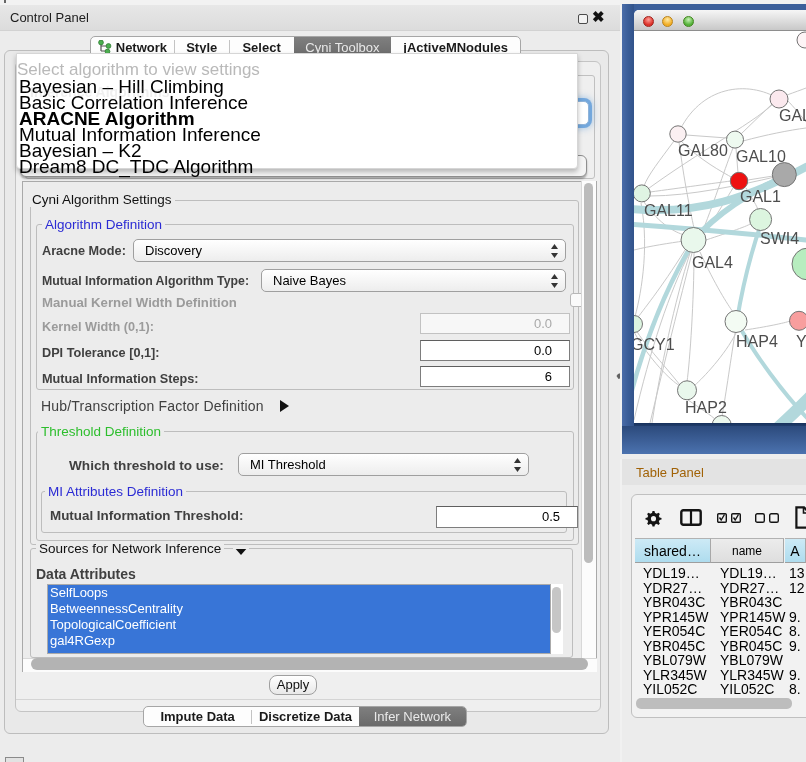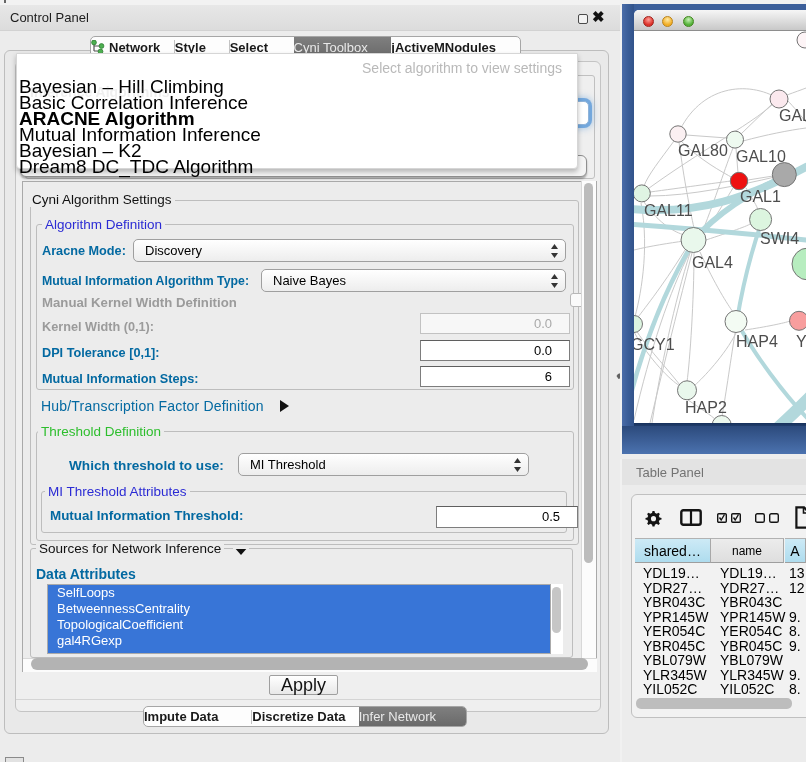--- a/index.html
+++ b/index.html
@@ -13,68 +13,68 @@
 #titlebar .t { position:absolute; left:10px; top:5px; font-size:13px; color:#1d1d1d; }
 #float-ico { left:578px; top:14px; width:10px; height:10px; border:1.6px solid #4a4a4a; border-radius:2px; background:#f2f2f2; }
 #close-ico { left:592px; top:8px; font-size:15px; font-weight:bold; color:#111; }
 #panelbg { left:0; top:31px; width:620px; height:731px; background:#ececec; }
 #outerpane { left:4px; top:50px; width:605px; height:684px; border:1px solid #bdbdbd; border-radius:6px; background:#e9e9e9; }
 #innerpane { left:15px; top:61px; width:586px; height:651px; border:1px solid #c4c4c4; border-radius:6px; background:#efefef; }
 #innerline { left:16px; top:699px; width:584px; height:1px; background:#d4d4d4; }
 
 .tabbar { background:#fdfdfd; border:1px solid #a6a6a6; border-radius:5px; display:flex; align-items:center; font-size:13px; font-weight:bold; color:#1a1a1a; }
 #toptabs { left:90px; top:36px; width:431px; height:22px; }
-.tab { display:flex; align-items:center; justify-content:flex-start; height:100%; white-space:nowrap; }
+.tab { display:flex; align-items:center; justify-content:center; height:100%; white-space:nowrap; }
 .tabsep { width:1px; height:14px; background:#c3c3c3; }
 .tabsel { background:linear-gradient(#7f7f7f,#6a6a6a); color:#e9e9e9; font-weight:bold; }
 
 #grp-inf { left:25px; top:75px; width:570px; height:104px; border:1px solid #c0c0c0; border-radius:3px; }
 #combo-focus { left:30px; top:101px; width:559px; height:24px; border:1px solid #8fb3d9; border-radius:5px; background:#fff; box-shadow:0 0 0 3px rgba(96,156,217,0.8), 0 0 6px 4px rgba(110,165,220,0.5); }
 #ctrl2 { left:20px; top:155px; width:567px; height:22px; border:1px solid #8f8f8f; border-radius:6px; background:#f4f4f4; box-shadow:0 2px 2px rgba(0,0,0,0.3); }
 
 #popup { left:16px; top:53px; width:562px; height:116px; background:#ffffff; border:1px solid #d6d6d6; border-radius:0 0 4px 4px; box-shadow:0 3px 5px rgba(0,0,0,0.25); }
-#popup .hint { position:absolute; left:0; right:15px; top:6px; text-align:right; color:#b9b9b9; font-size:14px; }
+#popup .hint { position:absolute; left:0; right:4px; top:6px; text-align:left; color:#b9b9b9; font-size:17px; }
 #popup .it { position:absolute; left:2px; font-size:19px; color:#000; white-space:nowrap; }
 #ghost { left:30px; top:84px; font-size:14px; font-weight:bold; color:rgba(130,130,130,0.13); }
 
 #scrollpane { left:22px; top:181px; width:575px; height:491px; border:1px solid #a9a9a9; background:#ececec; }
 #vtrack { left:581px; top:181px; width:15px; height:477px; background:#fcfcfc; border-left:1px solid #d8d8d8; }
 #vthumb { left:584px; top:183px; width:9px; height:380px; background:#bcbcbc; border-radius:5px; }
 #htrack { left:23px; top:658px; width:574px; height:14px; background:#fcfcfc; border-top:1px solid #d8d8d8; }
 #hthumb { left:31px; top:658px; width:557px; height:12px; background:#b3b3b3; border-radius:6px; }
 
 .grp { position:absolute; border:1px solid #bdbdbd; border-radius:3px; }
 .grptitle { position:absolute; background:#ececec; padding:0 3px; font-size:13.5px; white-space:nowrap; }
 .blue { color:#2b2bd4; }
 .green { color:#2dbe2d; }
 
-.lbl { position:absolute; font-size:12.7px; font-weight:bold; color:#0369a1; white-space:nowrap; }
+.lbl { position:absolute; font-size:12.7px; font-weight:bold; color:#404040; white-space:nowrap; }
 .combo { position:absolute; height:23px; background:linear-gradient(#ffffff,#ededed); border:1px solid #9f9f9f; border-radius:5px; font-size:13px; color:#000; display:flex; align-items:center; padding-left:11px; }
 .combo .arr { position:absolute; right:6px; top:3px; width:9px; height:16px; }
 .field { position:absolute; background:#fff; border:1px solid #7d7d7d; border-top-color:#5f5f5f; font-size:13px; color:#000; text-align:right; padding:2px 17px 0 0; }
 .fielddis { position:absolute; background:#f7f7f7; border:1px solid #c2c2c2; font-size:13px; color:#a9a9a9; text-align:right; padding:2px 17px 0 0; }
 .cb { position:absolute; width:14px; height:14px; border:1px solid #b7b7b7; border-radius:3px; background:#fafafa; }
 
 #datalist { left:47px; top:584px; width:504px; height:70px; background:#3875d7; border:1px solid #aaa; color:#fff; font-size:13px; }
-#datalist div { padding-left:9px; height:16px; line-height:16px; }
+#datalist div { padding-left:2px; height:16px; line-height:16px; }
 #listsb { left:551px; top:584px; width:12px; height:70px; background:#fff; }
 #listthumb { left:552px; top:587px; width:9px; height:46px; background:#c6c6c6; border-radius:5px; }
 
-#applybtn { left:269px; top:675px; width:69px; height:20px; background:linear-gradient(#ffffff,#e8e8e8); border:1px solid #9f9f9f; border-radius:2px; font-size:18px; color:#111; text-align:center; line-height:18px; }
+#applybtn { left:269px; top:675px; width:48px; height:20px; background:linear-gradient(#ffffff,#e8e8e8); border:1px solid #9f9f9f; border-radius:8px; font-size:13px; color:#111; text-align:center; line-height:18px; }
 #bottabs { left:143px; top:706px; width:324px; height:21px; }
 
 #rightbg { left:620px; top:0; width:186px; height:762px; background:#f1f1f1; }
 #bluetop { left:622px; top:4px; width:184px; height:450px; background:#3c5f9a; } #bluestrip { left:622px; top:4px; width:12px; height:450px; background:linear-gradient(90deg,#4a6ca8,#3c5f9a 45%,#32538a); }
 #macwin { left:634px; top:10px; width:172px; height:413px; background:#fff; border-top-left-radius:5px; } #winshadow { left:634px; top:423px; width:172px; height:6px; background:linear-gradient(#17315c,#2b4979); }
 #mactb { position:absolute; left:0; top:0; width:100%; height:21px; background:linear-gradient(#f6f6f6,#c8c8c8); border-bottom:1px solid #8e8e8e; border-top-left-radius:5px; }
 .light { position:absolute; top:6px; width:11px; height:11px; border-radius:50%; }
 #bluegrad { left:622px; top:426px; width:184px; height:28px; background:linear-gradient(#2c4a7c,#4b72af); }
 #tp-gap { left:620px; top:454px; width:186px; height:5px; background:#ededed; }
 #tpbar { left:622px; top:459px; width:184px; height:26px; background:#e3e3e3; }
-#tpbar .t { position:absolute; left:14px; top:6px; font-size:13px; color:#737373; }
+#tpbar .t { position:absolute; left:14px; top:6px; font-size:13px; color:#a16207; }
 #tablebox { left:631px; top:494px; width:185px; height:224px; background:#f2f2f2; border:1px solid #c0c0c0; border-radius:6px; }
 .th { position:absolute; top:0; height:25px; display:flex; align-items:center; justify-content:center; border-right:1px solid #a8a8a8; border-top:1px solid #b2b2b2; border-bottom:1px solid #9e9e9e; }
 .rows { position:absolute; font-size:14px; color:#000; white-space:nowrap; }
 </style>
 </head>
 <body>
 
 <div class="abs" style="left:0;top:0;width:620px;height:5px;background:#f2f2f2"></div>
 <div class="abs" style="left:4px;top:0;width:2px;height:3px;background:#666"></div>
 <div class="abs" id="titlebar">
@@ -122,21 +122,21 @@
   </svg>
 
 <div class="grp" style="left:36px;top:431px;width:538px;height:110px;"></div>
 <div class="grptitle green" style="left:38px;top:424px;">Threshold Definition</div>
 <div class="lbl" style="left:69px;top:458px;font-size:13.6px;">Which threshold to use:</div>
 <div class="combo" style="left:238px;top:453px;width:291px;">MI Threshold<span class="arr"><svg width="9" height="16" viewBox="0 0 9 16">
         <path d="M4.5 1 L8 6 L1 6 Z" fill="#333"></path>
         <path d="M4.5 15 L8 10 L1 10 Z" fill="#333"></path>
       </svg></span></div>
 <div class="grp" style="left:41px;top:491px;width:526px;height:42px;"></div>
-<div class="grptitle blue" style="left:45px;top:484px;">MI Threshold Attributes</div>
+<div class="grptitle blue" style="left:45px;top:484px;">MI Attributes Definition</div>
 <div class="lbl" style="left:50px;top:508px;font-size:13.4px;">Mutual Information Threshold:</div>
 <div class="field" style="left:436px;top:506px;width:142px;height:22px;">0.5</div>
 
 <div class="grp" style="left:30px;top:548px;width:543px;height:110px;"></div>
 <div class="grptitle" style="left:36px;top:541px;color:#111;">Sources for Network Inference</div>
 <svg class="abs" style="left:233px;top:546px;background:#ececec;padding:0 2px;" width="16" height="11" viewBox="0 0 16 11">
     <path d="M1 2 L15 2 L8 10 Z" fill="#111"></path>
   </svg>
 <div class="lbl" style="left:36px;top:566px;font-size:14px;">Data Attributes</div>
 <div class="abs" id="datalist">

